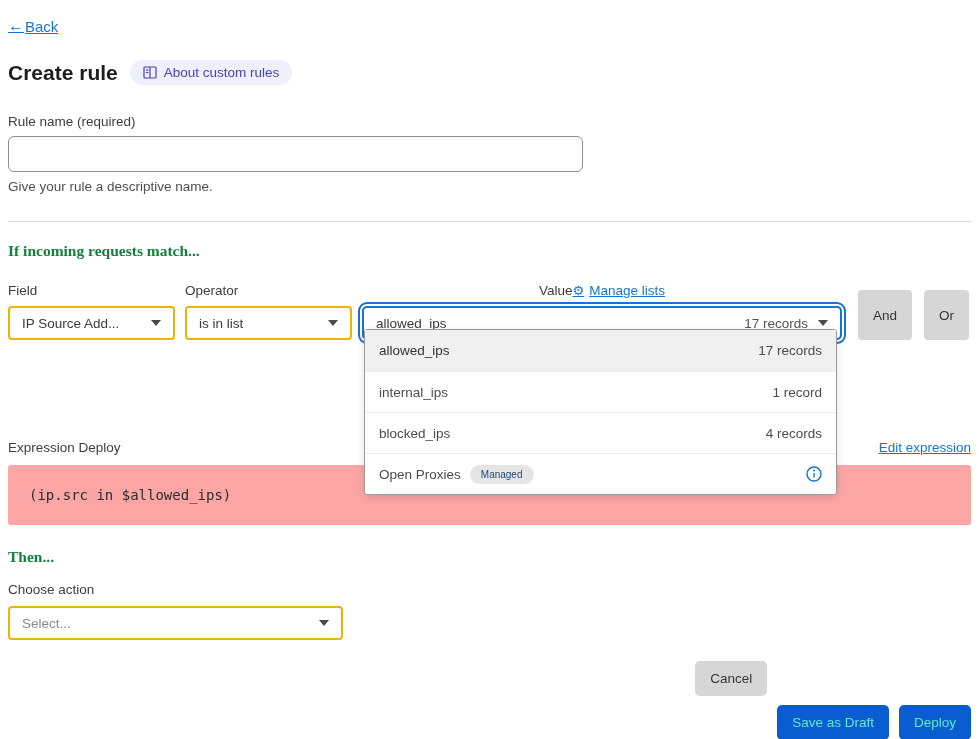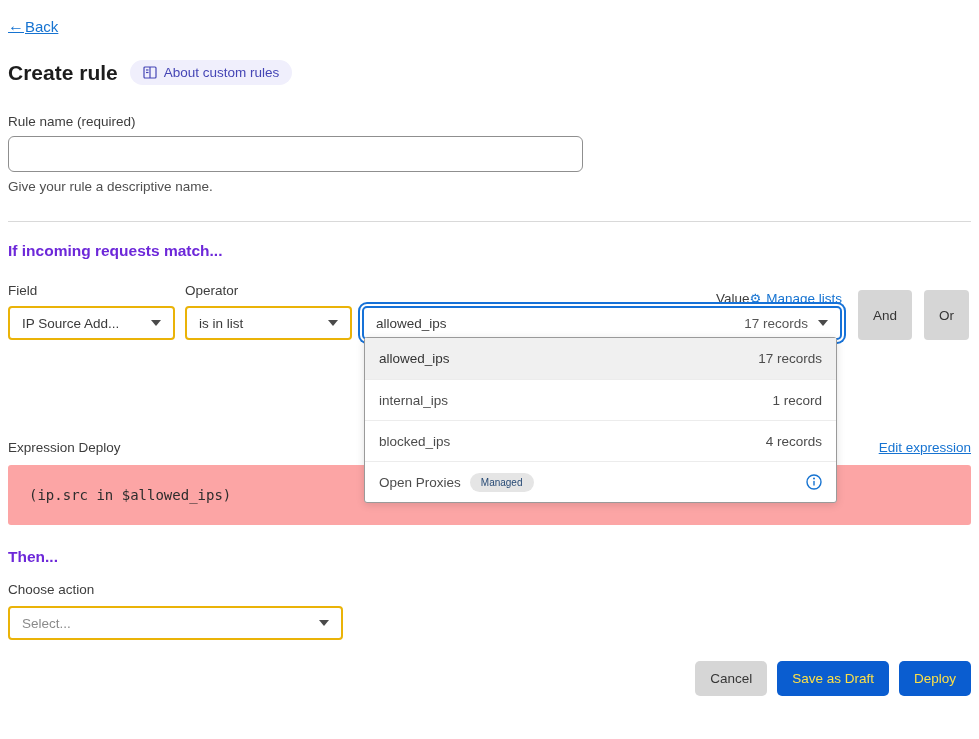--- a/index.html
+++ b/index.html
@@ -23,45 +23,45 @@
 
   
   .field-label { margin-top: 29px; color: #3d3d3d; }
   .rule-name-input { display: block; margin-top: 7px; width: 575px; height: 36px;
     border: 1px solid #8f8f8f; border-radius: 6px; font-family: inherit; font-size: 13.5px;
     padding: 0 10px; color: #333; outline: none; }
   .helper-text { margin-top: 7px; color: #4f4f4f; }
 
   .divider { margin-top: 27px; border: 0; border-top: 1px solid #d9d9d9; }
 
-  .section-heading { margin-top: 20px; font-size: 15.5px; font-weight: 700; color: #6d28d9; }
+  .section-heading { margin-top: 20px; font-size: 15.5px; font-weight: 700; color: #15803d; font-family: Liberation Serif, serif; }
 
   
   .condition-row { margin-top: 23px; display: flex; align-items: flex-end; }
   .cond-col { display: flex; flex-direction: column; }
   .cond-label { color: #3d3d3d; margin-bottom: 8px; }
   .select-box { height: 34px; border: 2px solid #eab308; border-radius: 4px; background: #fff;
     display: flex; align-items: center; padding: 0 12px; cursor: pointer; color: #3a3a3a; }
   .select-text { flex: 1; white-space: nowrap; overflow: hidden; text-overflow: ellipsis; }
   .chevron { width: 0; height: 0; border-left: 5px solid transparent; border-right: 5px solid transparent;
     border-top: 6px solid #4a4a4a; margin-left: 10px; flex-shrink: 0; }
   .col-field { width: 167px; }
   .col-operator { width: 167px; margin-left: 10px; }
   .col-value { width: 480px; margin-left: 10px; position: relative; }
-  .value-label-row { display: flex; justify-content: flex-end; align-items: center; margin-bottom: 0; }
+  .value-label-row { display: flex; justify-content: center; align-items: center; margin-bottom: 8px; }
   .manage-lists { display: inline-flex; align-items: center; gap: 5px; font-size: 13.5px; }
   .gear-icon { font-size: 13px; text-decoration: none; display: inline-block; }
   .value-select { height: 34px; border: 2px solid #1672d8; border-radius: 5px;
     box-shadow: 0 0 0 2px #ffffff, 0 0 0 4px #1672d8; }
   .value-count { color: #555; margin-left: auto; padding-left: 12px; }
   .andor { display: flex; gap: 12px; margin-left: 16px; }
   .btn { border: none; border-radius: 4px; height: 50px; padding: 0 15px; font-family: inherit;
     font-size: 13.5px; cursor: pointer; }
   .btn-gray { background: #d6d6d6; color: #363636; }
-  .btn-blue { background: #0a5dd0; color: #fde047; }
+  .btn-blue { background: #0a5dd0; color: #5eead4; margin-top: 44px; }
 
   
   .dropdown { position: absolute; top: 46px; left: 2px; width: 473px; background: #fff;
     border: 1px solid #9a9a9a; border-radius: 3px; box-shadow: 0 2px 8px rgba(0,0,0,0.12); z-index: 20; }
   .dropdown-item { height: 41px; display: flex; align-items: center; padding: 0 14px;
     color: #4c4c4c; cursor: pointer; }
   .dropdown-item + .dropdown-item { border-top: 1px solid #ececec; }
   .dropdown-item.highlighted { background: #f0f0f0; color: #333; }
   .item-count { margin-left: auto; color: #4c4c4c; }
   .managed-badge { background: #e5e5e5; color: #274a75; border-radius: 11px; padding: 4px 11px;

